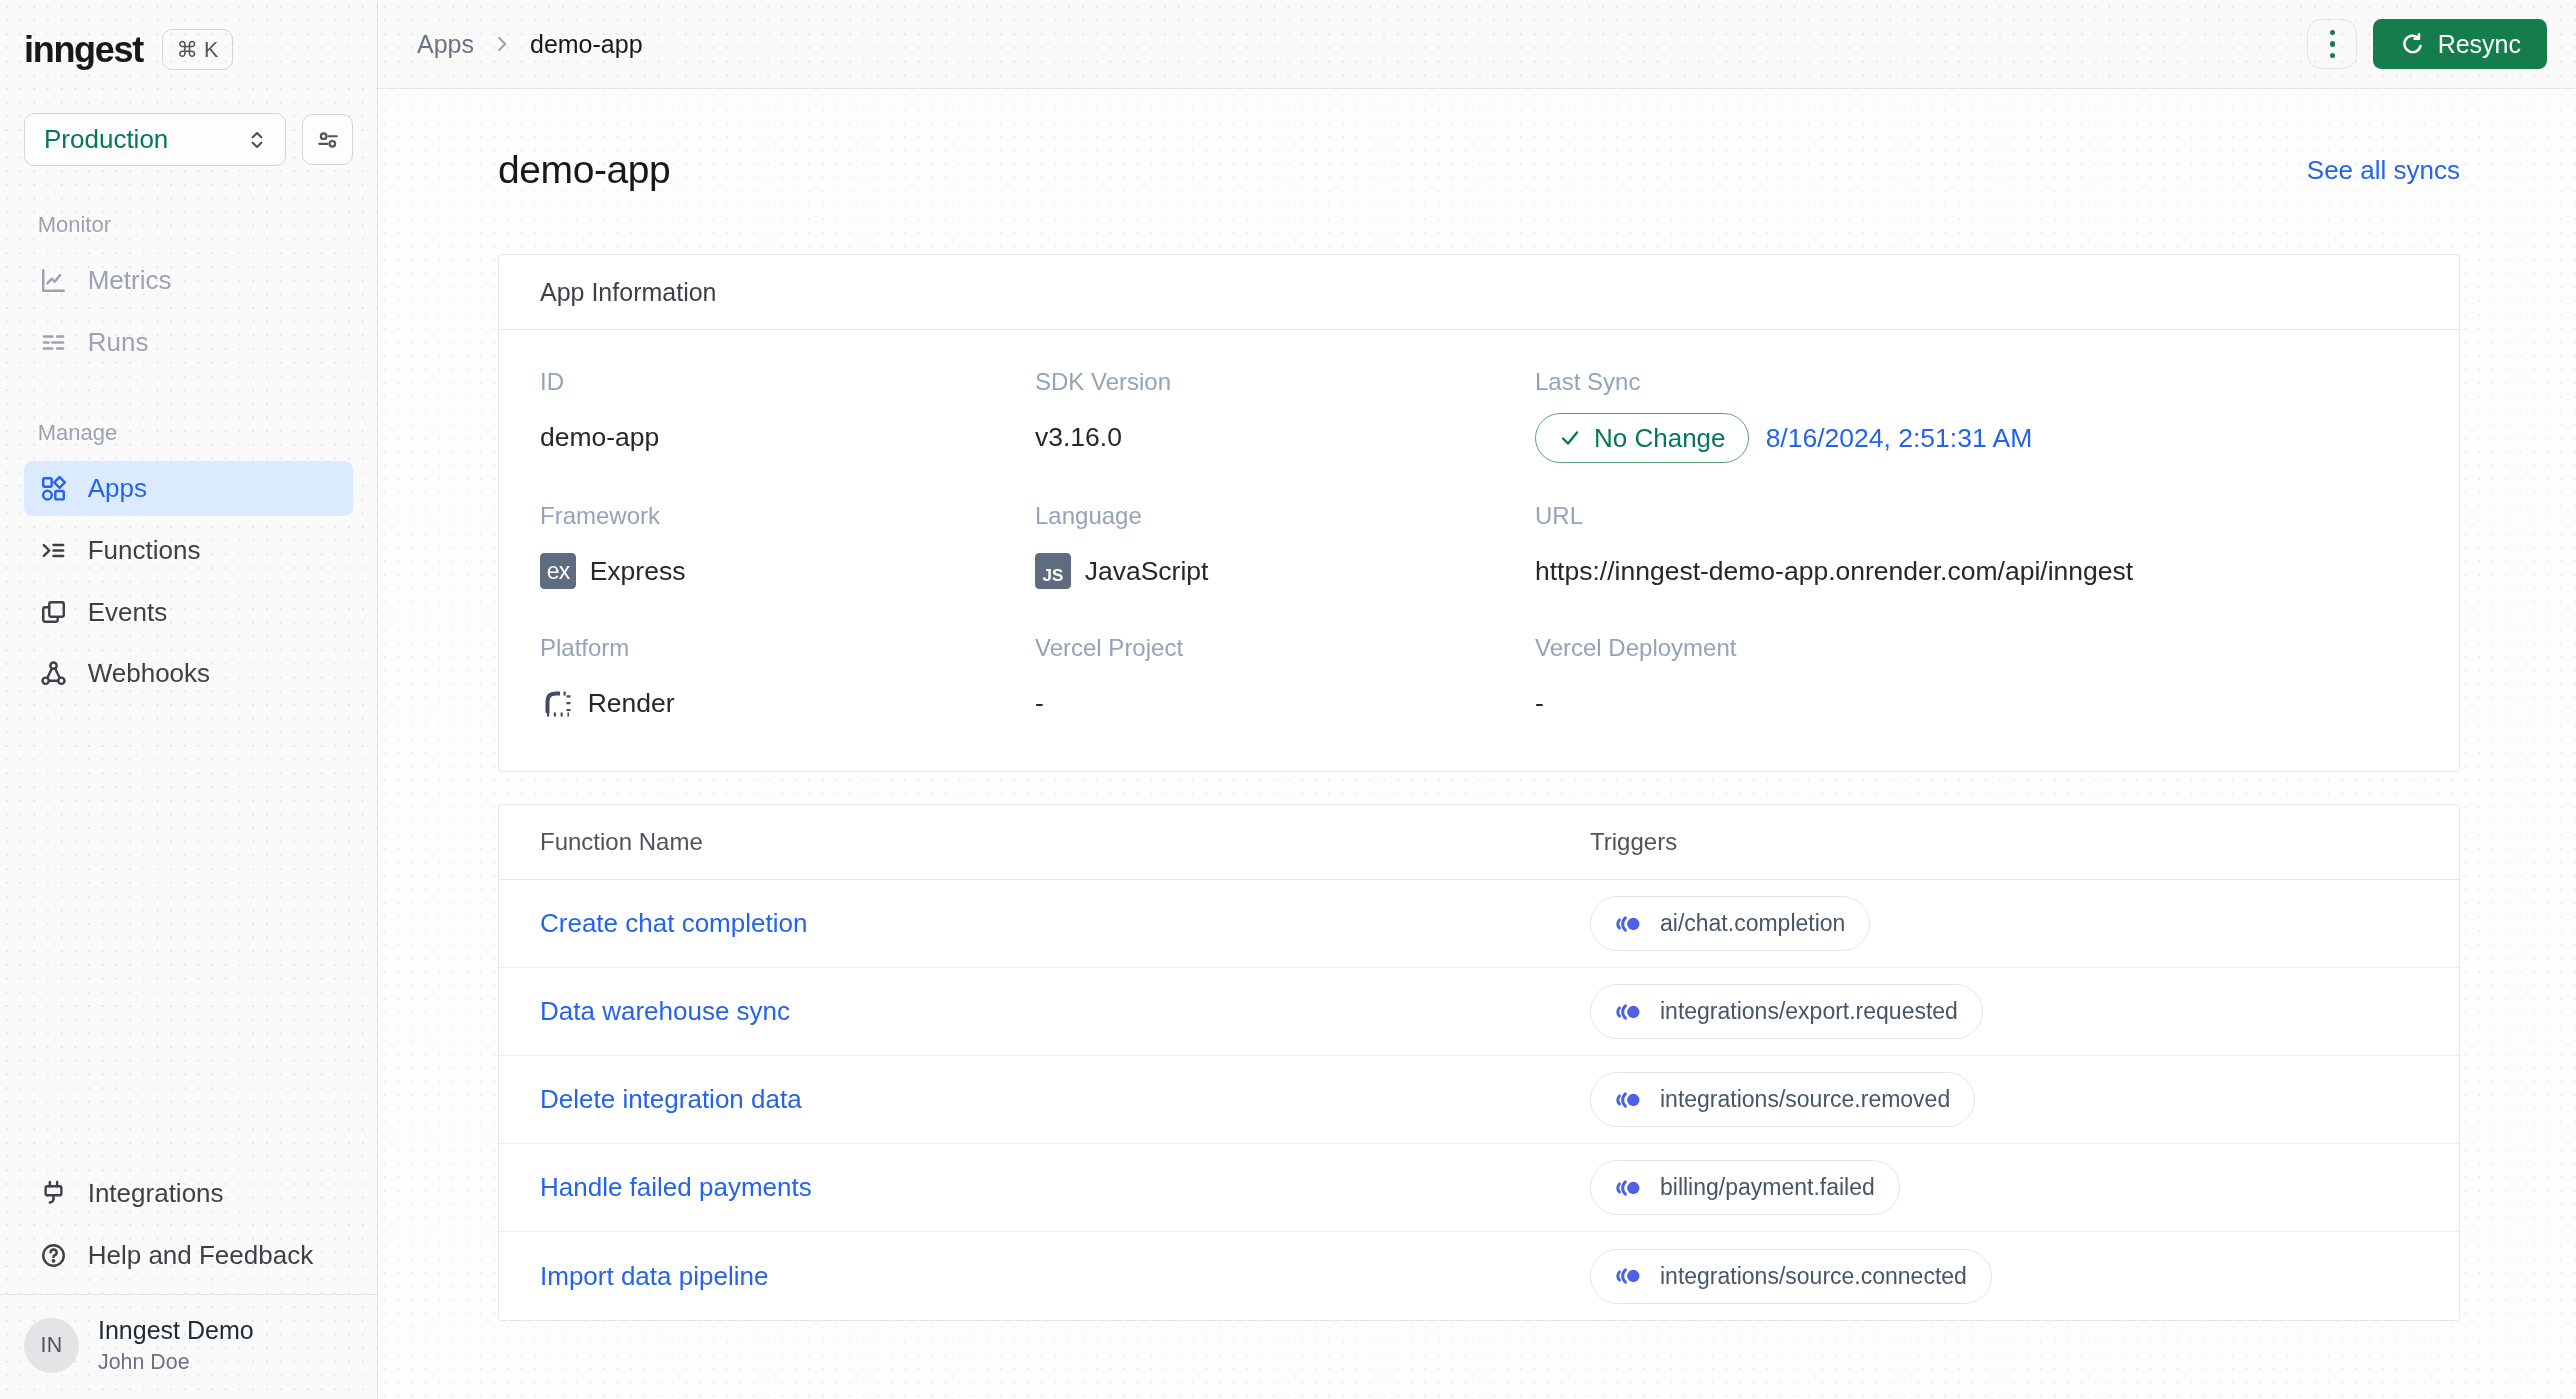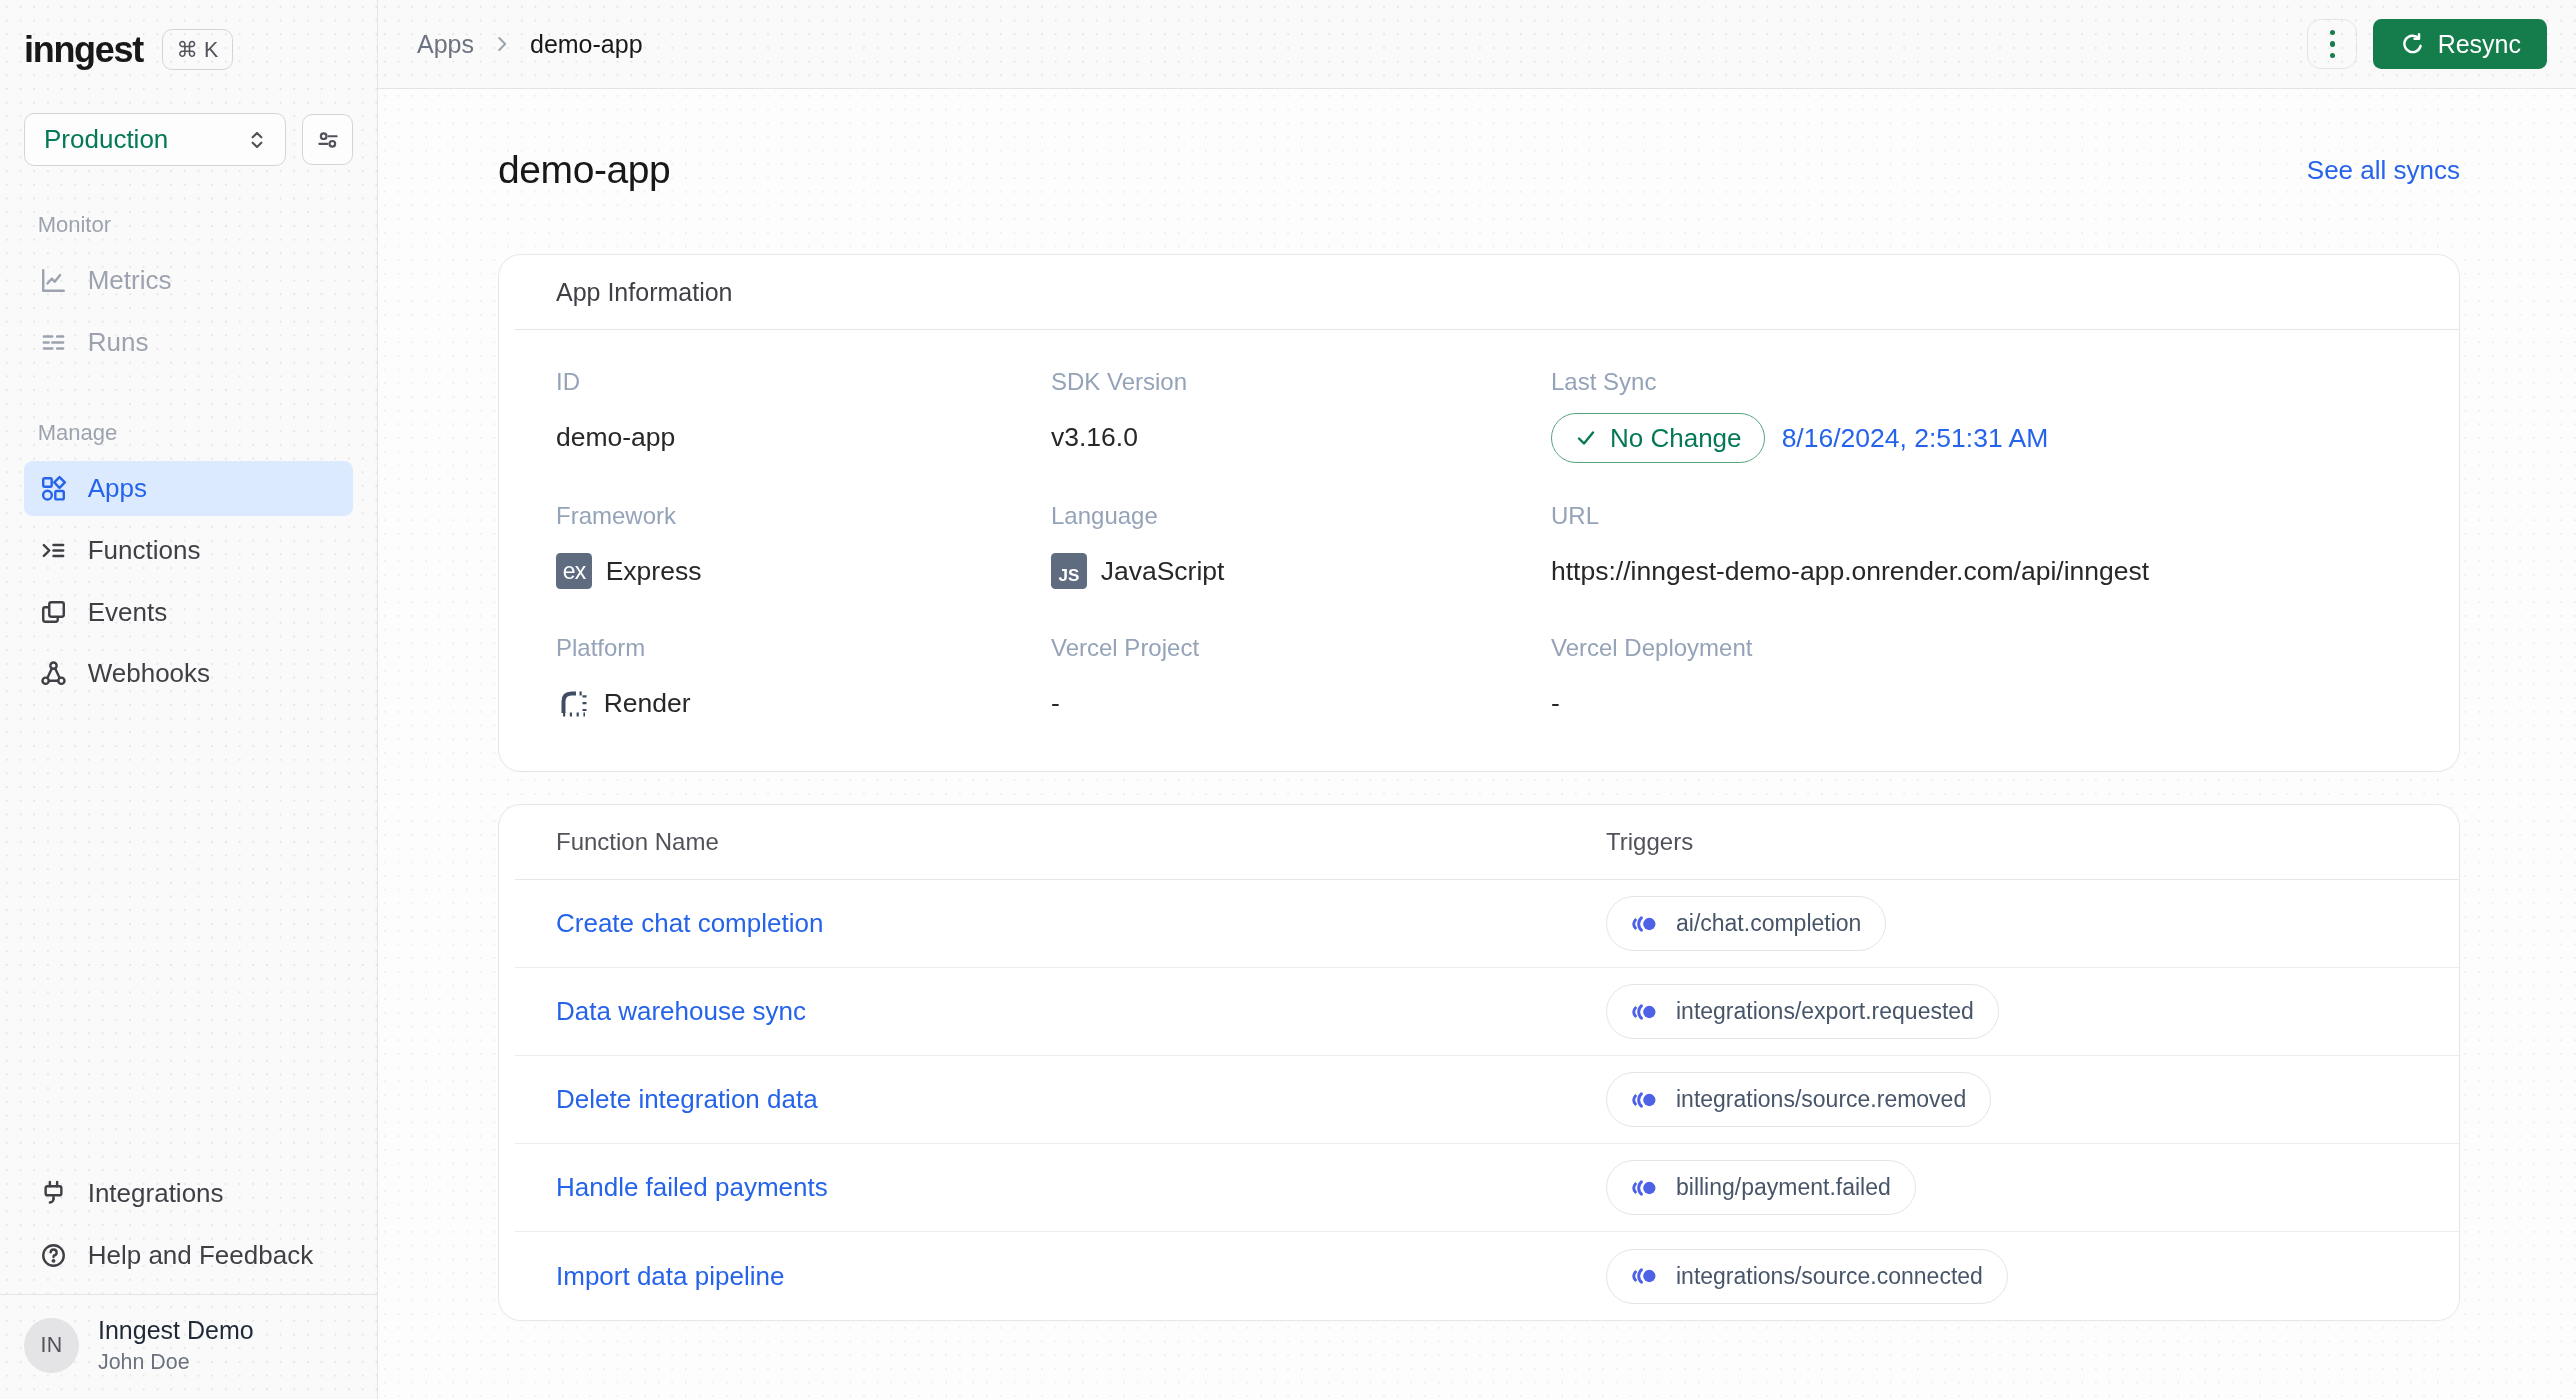--- a/index.html
+++ b/index.html
@@ -106,23 +106,22 @@
     background-color:#FDFDFD;
     background-image:radial-gradient(#EFEFEF 1.3px, transparent 1.3px);
     background-size:13.7px 13.7px;
     padding:53px 116px 0 120px;
   }
   .title-row{display:flex;align-items:center;justify-content:space-between;height:56px;}
   .page-title{font-size:39px;font-weight:500;color:#18181B;letter-spacing:-0.4px;}
   .see-all{font-size:26px;font-weight:500;color:var(--link-blue);cursor:pointer;text-decoration:none;}
 
   .card{
-    background:#FFFFFF;border:0.9px solid #E5E7EB;border-radius:23px;
+    background:#FFFFFF;border:0.9px solid #E5E7EB;border-radius:4px;
     box-shadow:0 0.9px 1.7px rgba(0,0,0,.02);
-    padding-left:16px;
   }
   .card-1{margin-top:56px;}
   .card-header{
     padding:0 41px;height:75px;display:flex;align-items:center;
     border-bottom:0.9px solid #E5E7EB;font-size:25px;color:#3F3F46;
   }
   .info-body{padding:38px 41px 44px 41px;display:flex;flex-direction:column;gap:39px;}
   .info-row{display:grid;grid-template-columns:495px 500px 1fr;column-gap:0;}
   .field-label{font-size:24px;color:#94A3B8;}
   .field-value{margin-top:17px;font-size:26.5px;color:#27272A;display:flex;align-items:center;gap:13.7px;min-height:48px;}

